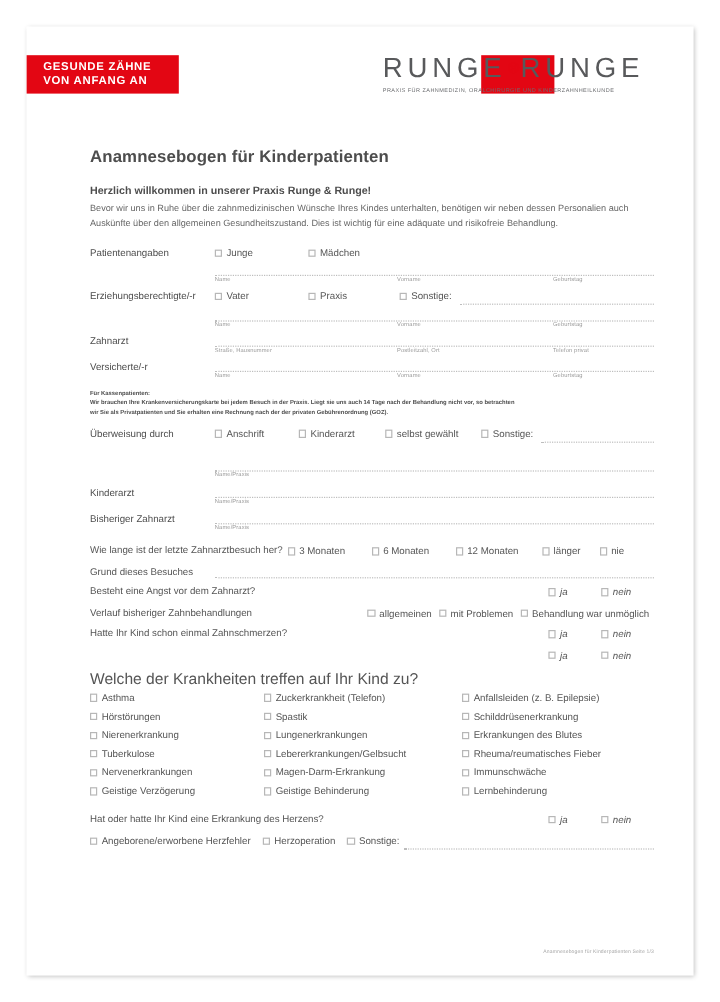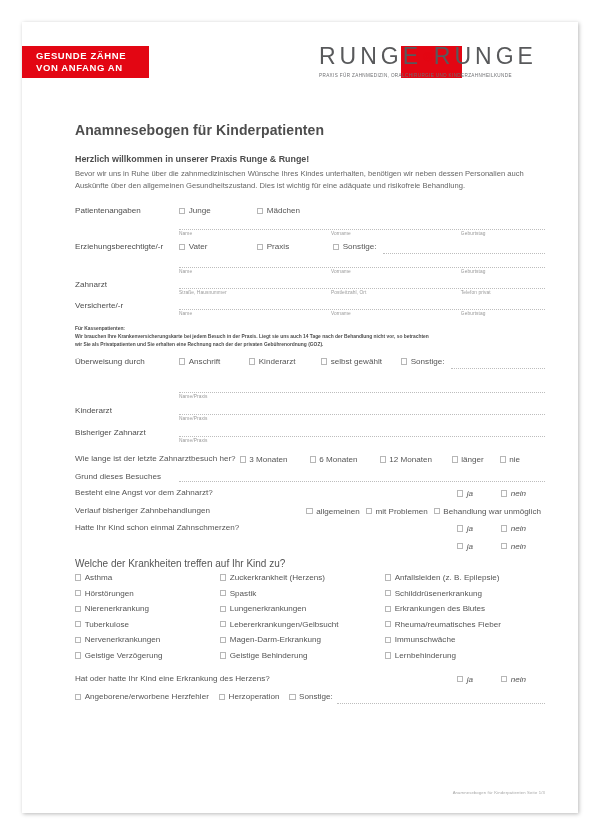--- a/index.html
+++ b/index.html
@@ -348,21 +348,21 @@
             <span class="box"></span>
             <span>ja</span>
           </div>
         <div class="cb">
             <span class="box"></span>
             <span>nein</span>
           </div>
       </div>
     </div>
 
-    <div style="margin-top:4px;margin-bottom:2px;font-size:10px;color:#555">Welche der Krankheiten treffen auf Ihr Kind zu?</div>
+    <div style="margin-top:4px;margin-bottom:2px;font-size:13px;color:#555">Welche der Krankheiten treffen auf Ihr Kind zu?</div>
     <div class="grid3">
       <div class="col" style="flex:0 0 145px">
         <div class="cb">
             <span class="box"></span>
             <span>Asthma</span>
           </div>
         <div class="cb">
             <span class="box"></span>
             <span>Hörstörungen</span>
           </div>
@@ -379,21 +379,21 @@
             <span>Nervenerkrankungen</span>
           </div>
         <div class="cb">
             <span class="box"></span>
             <span>Geistige Verzögerung</span>
           </div>
       </div>
       <div class="col" style="flex:0 0 165px">
         <div class="cb">
             <span class="box"></span>
-            <span>Zuckerkrankheit (Herzens)</span>
+            <span>Zuckerkrankheit (Telefon)</span>
           </div>
         <div class="cb">
             <span class="box"></span>
             <span>Spastik</span>
           </div>
         <div class="cb">
             <span class="box"></span>
             <span>Lungenerkrankungen</span>
           </div>
         <div class="cb">

